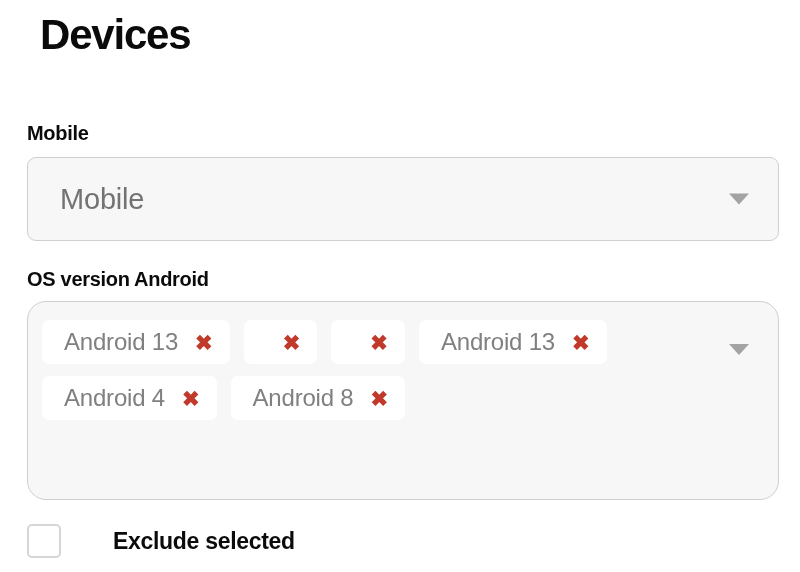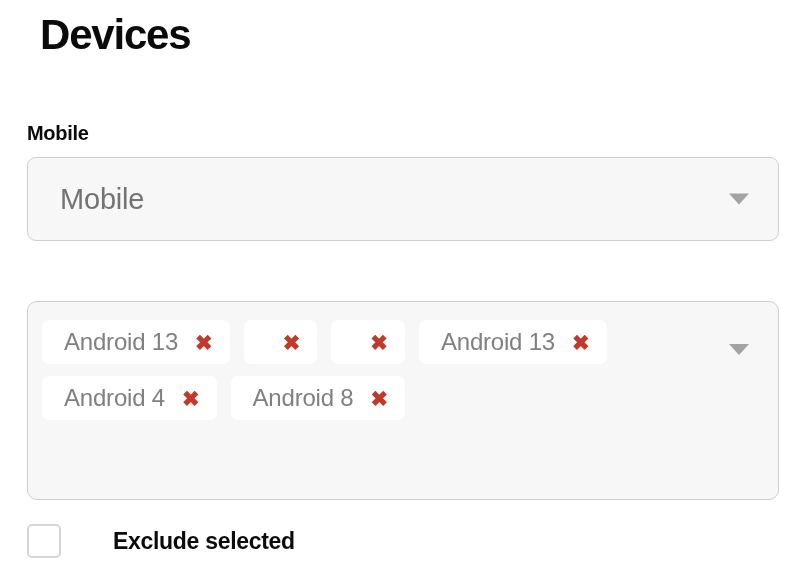--- a/index.html
+++ b/index.html
@@ -88,21 +88,21 @@
   
   .multiselect {
     position: absolute;
     left: 27px;
     top: 301px;
     width: 752px;
     height: 199px;
     box-sizing: border-box;
     background: #f7f7f7;
     border: 1px solid #cfcfcf;
-    border-radius: 10px;
+    border-radius: 19px;
   }
   .multiselect .caret {
     position: absolute;
     right: 29px;
     top: 42px;
   }
   .tag-area {
     position: absolute;
     left: 14px;
     top: 12px;
@@ -171,20 +171,21 @@
 
   <div class="page-title">Devices</div>
 
   <div class="field-label label-device">Mobile</div>
 
   <div class="select-device">
     <span class="select-value">Mobile</span>
     <span class="caret"></span>
   </div>
 
+  <div class="field-label label-osver">OS version Android</div>
 
   <div class="multiselect">
     <div class="tag-area" id="tag-area">
         <div class="tag">
           <span class="tag-label">Android 13</span>
           <span class="tag-remove">✖</span>
         </div>
         <div class="tag">
           <span class="tag-remove">✖</span>
         </div>

